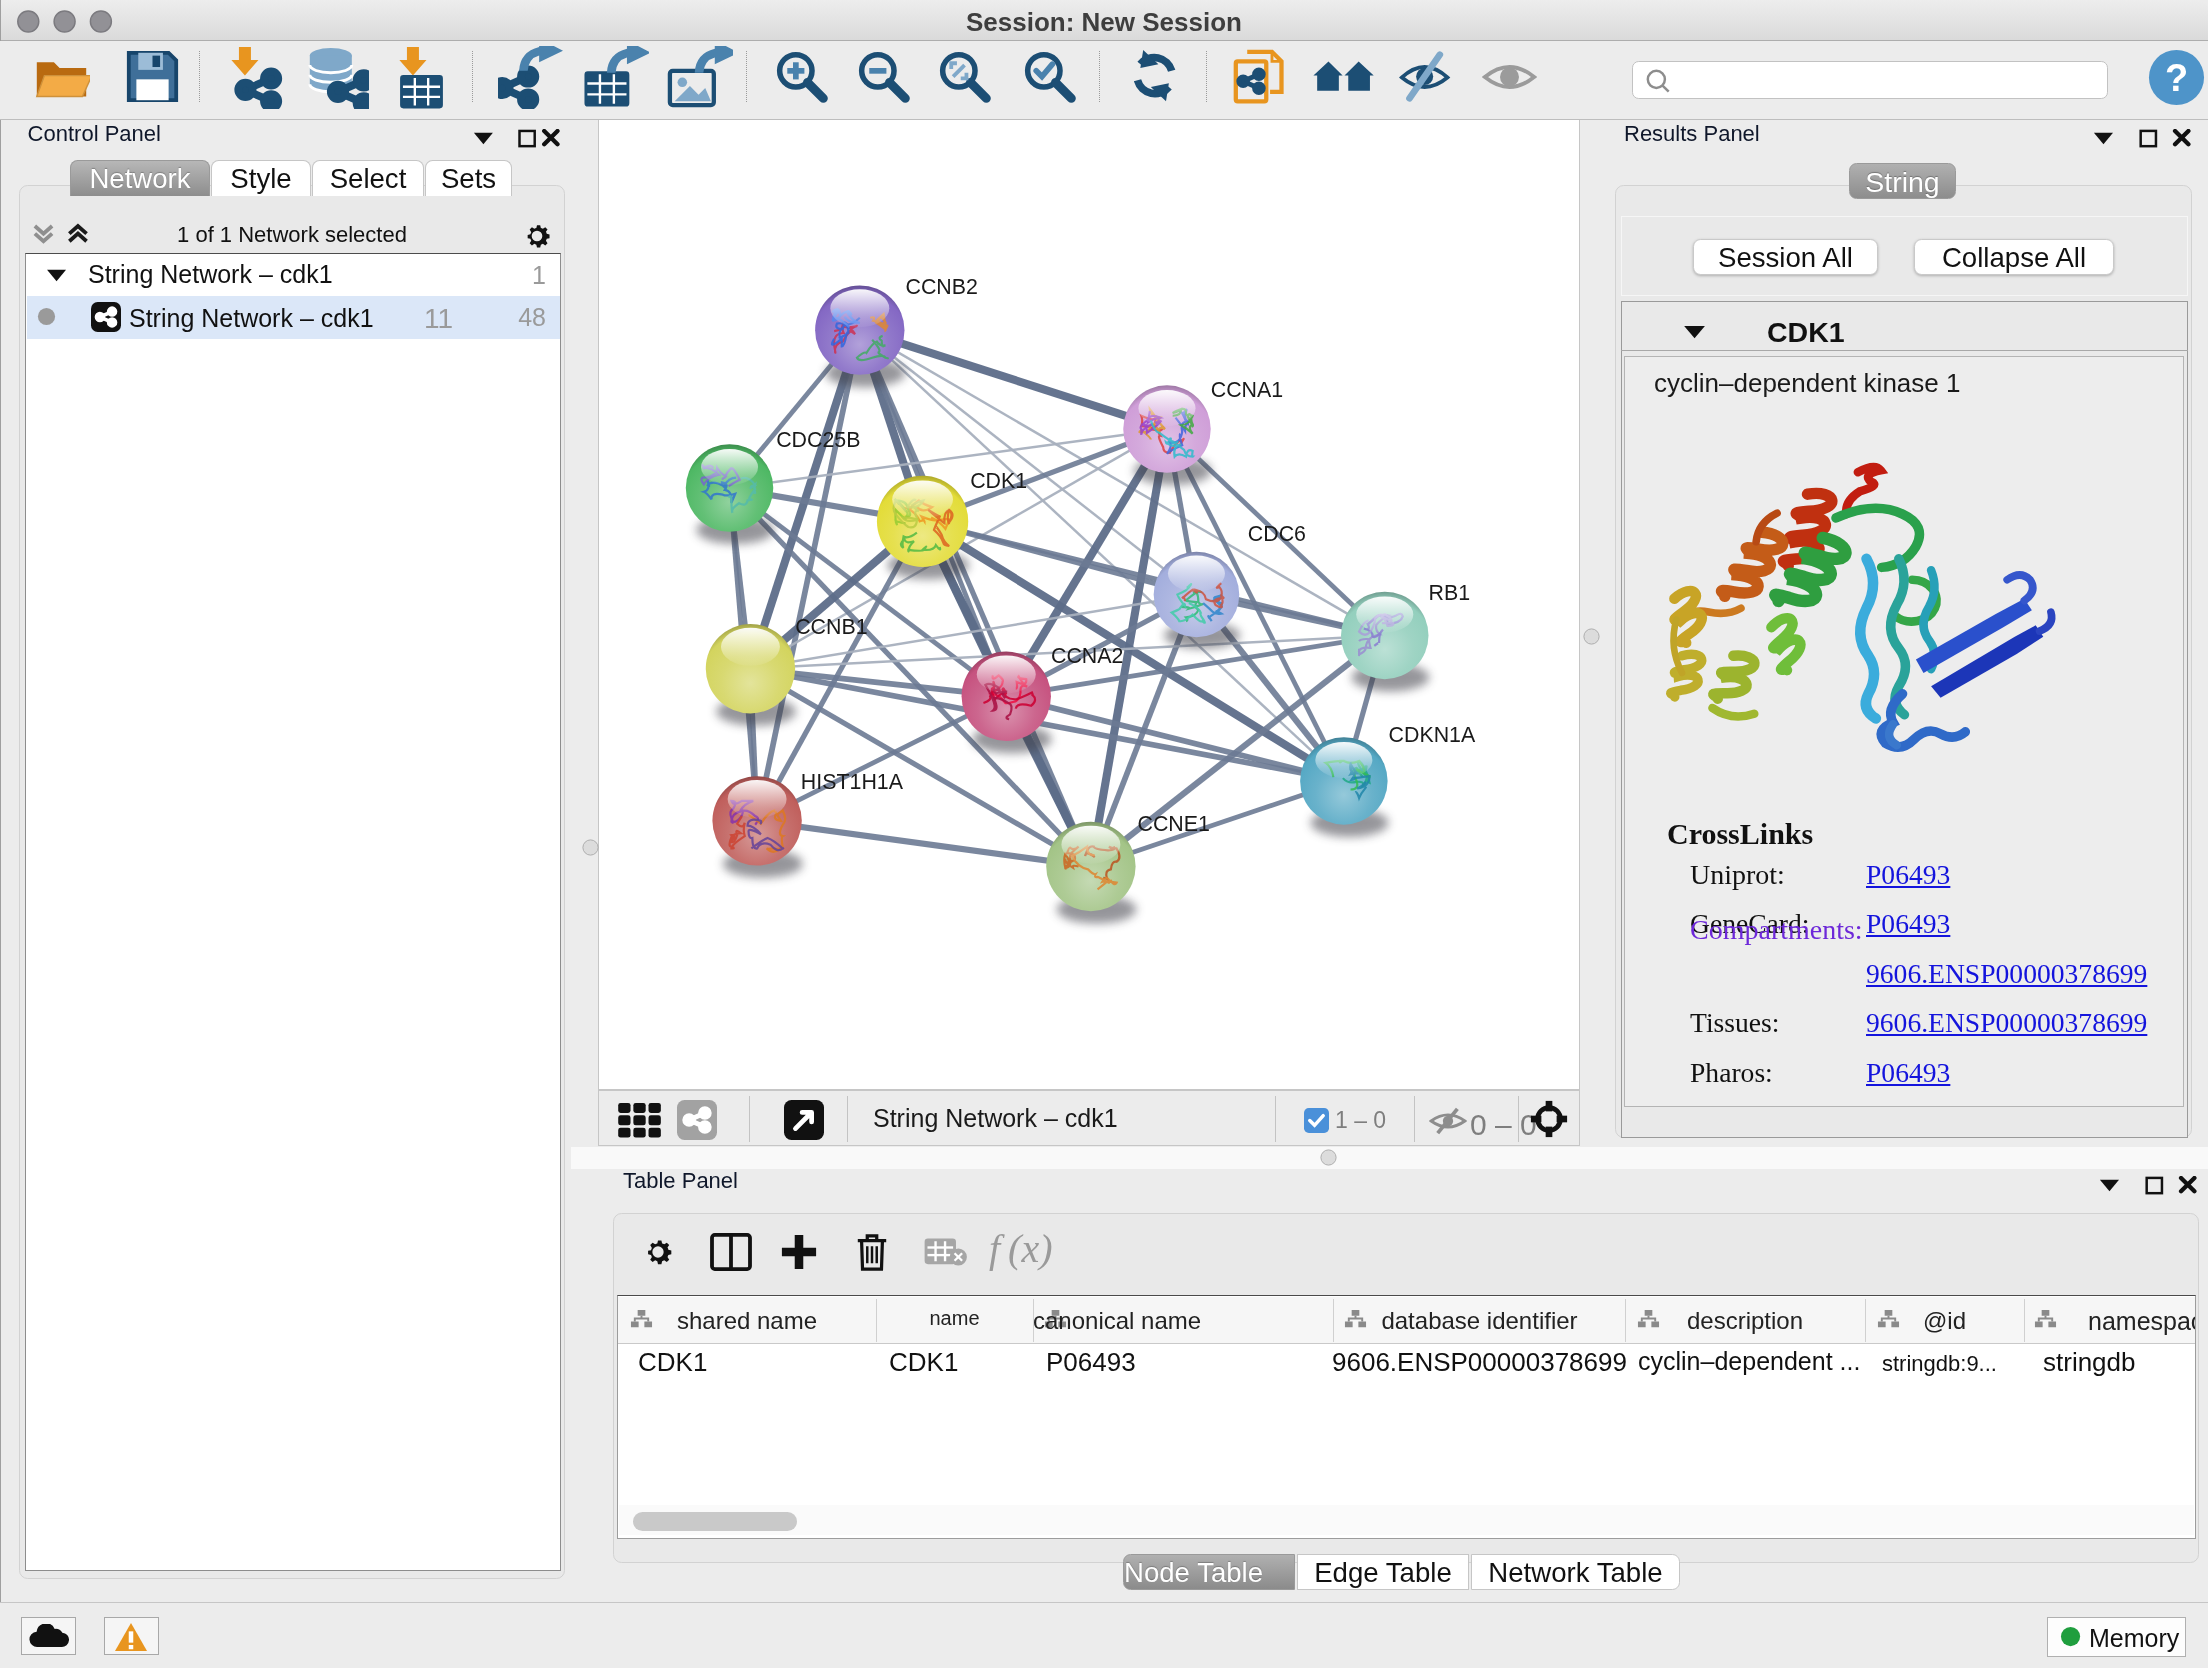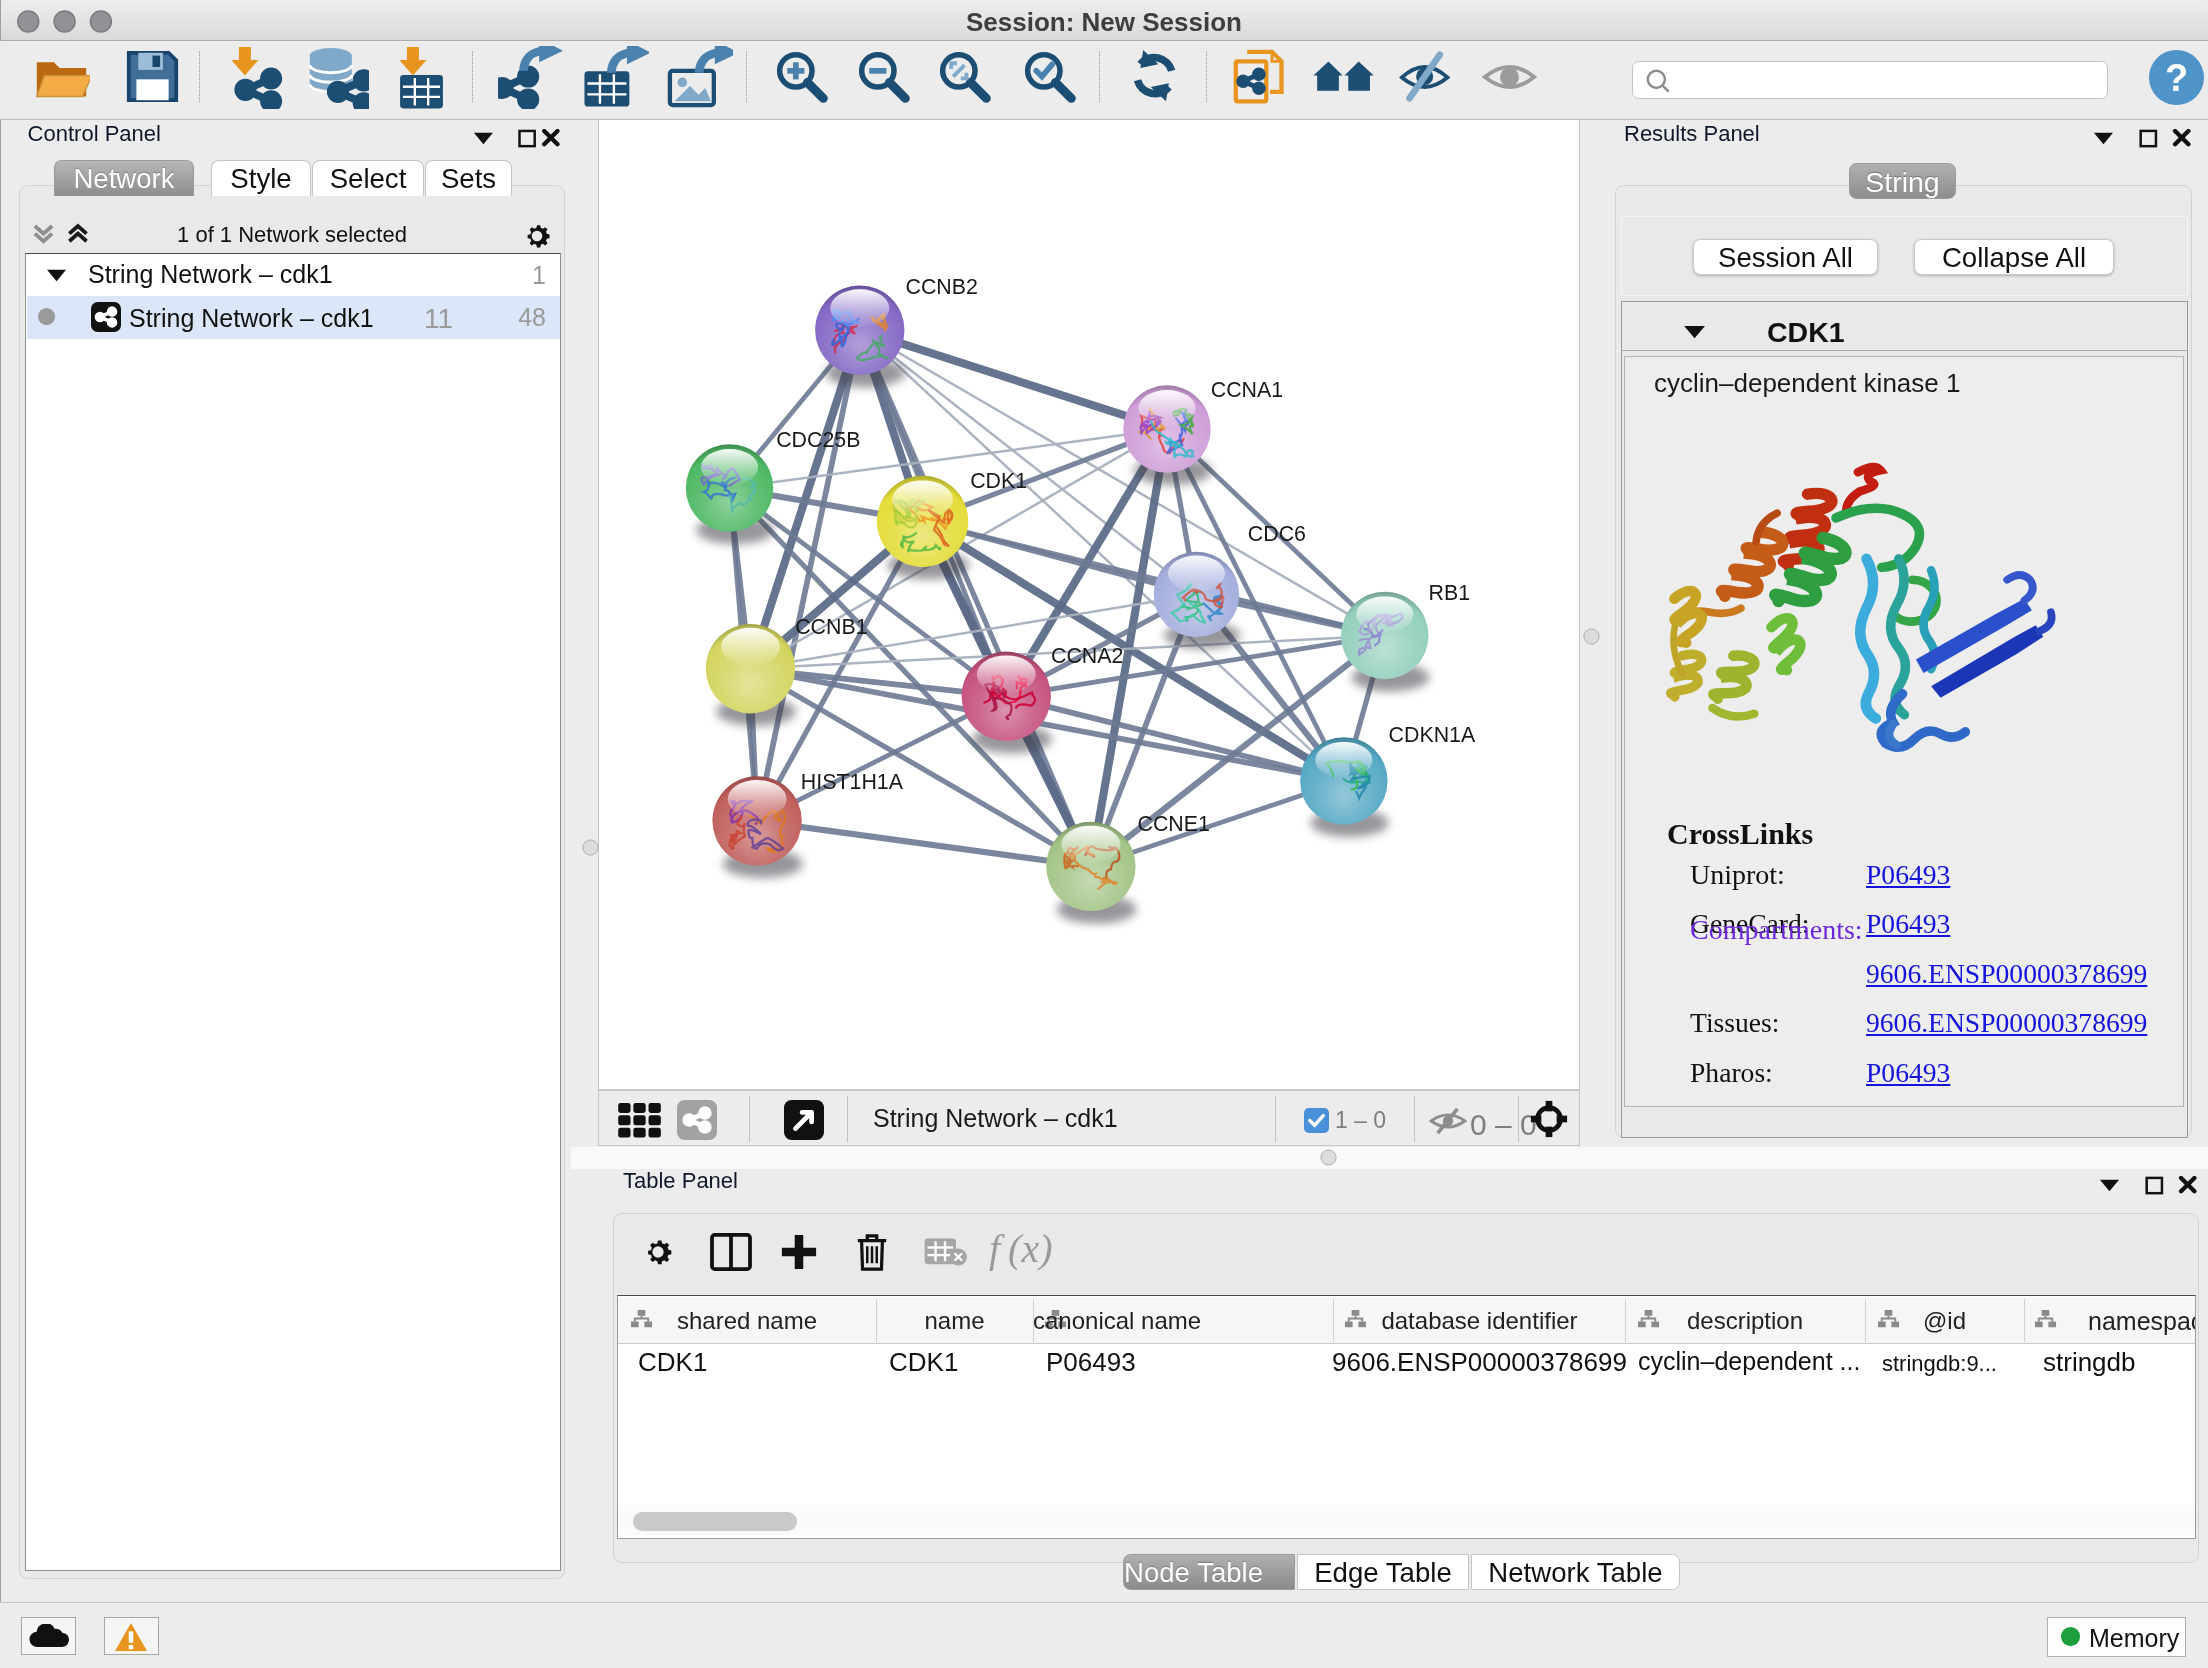--- a/index.html
+++ b/index.html
@@ -170,21 +170,21 @@
     <line x1="19.5" y1="19.5" x2="26" y2="26" stroke="#8d8d8d" stroke-width="2.6"></line>
   </svg>
 
 <div class="abs ptitle" style="left:27.6px;top:121px">Control Panel</div>
 <svg class="abs" style="left:472px;top:129px" width="95" height="21" viewBox="0 0 100 22">
 <path d="M2 4 L22 4 L12 16 Z" fill="#111"></path>
 <rect x="50" y="2" width="16" height="16" fill="none" stroke="#111" stroke-width="2.6"></rect>
 <path d="M76 2 L90 16 M90 2 L76 16" stroke="#111" stroke-width="4.5" stroke-linecap="round"></path>
   </svg>
 
-<div class="tabbtn seltab" style="left:54px;width:140px">Network</div>
+<div class="tabbtn seltab" style="left:70px;width:140px">Network</div>
 <div class="tabbtn" style="left:211px;width:100px">Style</div>
 <div class="tabbtn" style="left:312px;width:112px">Select</div>
 <div class="tabbtn" style="left:425px;width:87px">Sets</div>
 
 <div class="abs" style="left:19px;top:185px;width:546px;height:1394px;background:#e9e9e9;border:1px solid #d2d2d2;border-radius:8.6px"></div>
 <svg class="abs" style="left:32px;top:223px" width="67" height="27" viewBox="0 0 70 28">
 <g fill="none" stroke="#8f8f8f" stroke-width="4">
       <path d="M3 3 L12 11 L21 3"></path>
       <path d="M3 11 L12 19 L21 11"></path>
     </g>
@@ -666,21 +666,21 @@
 <div class="abs serif" style="left:989px;top:1225px;font-size:40px;font-style:italic;color:#9a9a9a">f (x)</div>
 
 <div class="abs" style="left:617px;top:1295px;width:1579px;height:244px;background:#fff;border:1px solid #9c9c9c;border-top:1.9px solid #4a4a4a"></div>
 <div class="abs" style="left:618px;top:1297px;width:1577px;height:47px;background:#f6f6f6;border-bottom:1px solid #c9c9c9"></div>
 <svg class="abs" style="left:629px;top:1308px" width="25" height="23" viewBox="0 0 26 24">
     <path d="M9 2 h8 v6 h-8 z M2 14 h8 v6 h-8 z M16 14 h8 v6 h-8 z" fill="#8a8a8a"></path>
     <path d="M13 8 v3 M6 14 v-3 h14 v3" stroke="#8a8a8a" stroke-width="2" fill="none"></path>
   </svg>
 <div class="abs" style="left:618px;top:1307px;width:258px;text-align:center;font-size:24px;color:#222">shared name</div>
 <div class="abs" style="left:876px;top:1299px;width:0;height:43px;border-left:1px solid #d0d0d0"></div>
-<div class="abs" style="left:876px;top:1307px;width:157px;text-align:center;font-size:24px;color:#222">name</div>
+<div class="abs" style="left:876px;top:1307px;width:157px;text-align:center;font-size:20px;color:#222">name</div>
 <div class="abs" style="left:1033px;top:1299px;width:0;height:43px;border-left:1px solid #d0d0d0"></div>
 <svg class="abs" style="left:1043px;top:1308px" width="25" height="23" viewBox="0 0 26 24">
     <path d="M9 2 h8 v6 h-8 z M2 14 h8 v6 h-8 z M16 14 h8 v6 h-8 z" fill="#8a8a8a"></path>
     <path d="M13 8 v3 M6 14 v-3 h14 v3" stroke="#8a8a8a" stroke-width="2" fill="none"></path>
   </svg>
 <div class="abs" style="left:1033px;top:1307px;width:300px;font-size:24px;color:#222">canonical name</div>
 <div class="abs" style="left:1333px;top:1299px;width:0;height:43px;border-left:1px solid #d0d0d0"></div>
 <svg class="abs" style="left:1343px;top:1308px" width="25" height="23" viewBox="0 0 26 24">
     <path d="M9 2 h8 v6 h-8 z M2 14 h8 v6 h-8 z M16 14 h8 v6 h-8 z" fill="#8a8a8a"></path>
     <path d="M13 8 v3 M6 14 v-3 h14 v3" stroke="#8a8a8a" stroke-width="2" fill="none"></path>

